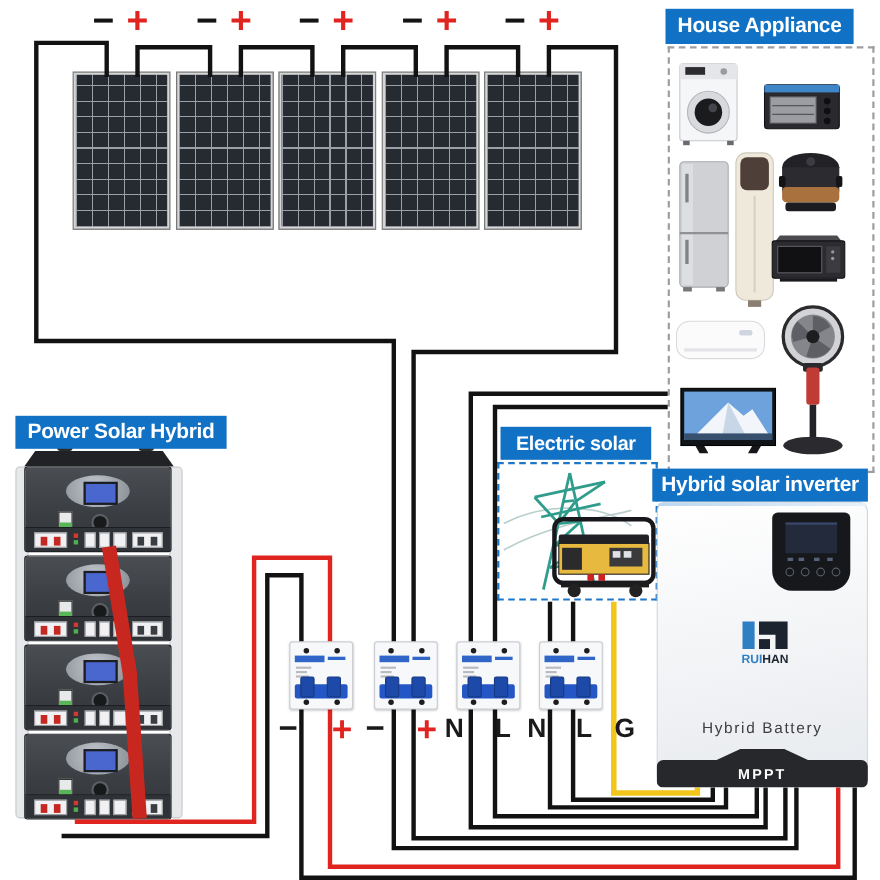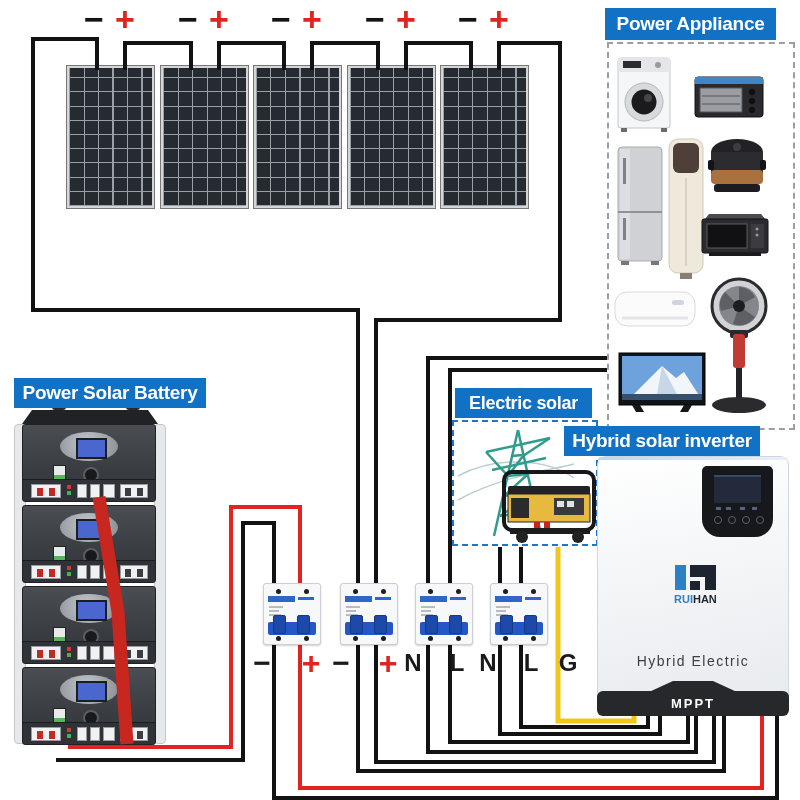--- a/index.html
+++ b/index.html
@@ -113,21 +113,21 @@
 <span class="pol plus" style="left:125px">+</span>
 <span class="pol minus" style="left:188px">−</span>
 <span class="pol plus" style="left:219px">+</span>
 <span class="pol minus" style="left:281px">−</span>
 <span class="pol plus" style="left:312px">+</span>
 <span class="pol minus" style="left:375px">−</span>
 <span class="pol plus" style="left:406px">+</span>
 <span class="pol minus" style="left:468px">−</span>
 <span class="pol plus" style="left:499px">+</span>
 
-<div class="hdr" style="left:605px;top:8px;width:171px;height:32px;font-size:19px">Power Appliance</div>
+<div class="hdr" style="left:605px;top:8px;width:171px;height:32px;font-size:19px">House Appliance</div>
 <div class="dash-gray" style="left:607px;top:42px;width:184px;height:384px"></div>
 
 <svg class="abs" style="left:617px;top:57px;z-index:2" width="54" height="76">
   <rect x="1" y="1" width="52" height="70" rx="3" fill="#f5f6f8" stroke="#c6c8cc"></rect>
   <rect x="1" y="1" width="52" height="14" fill="#e4e6ea"></rect>
   <rect x="6" y="4" width="18" height="7" fill="#2c2c30"></rect>
   <circle cx="41" cy="8" r="3" fill="#9a9ba0"></circle>
   <circle cx="27" cy="45" r="19" fill="#d8dadd" stroke="#b4b6ba"></circle>
   <circle cx="27" cy="45" r="12.5" fill="#1b1b1e"></circle>
   <circle cx="31" cy="41" r="4" fill="#45464b"></circle>
@@ -243,21 +243,21 @@
   <rect x="56" y="30" width="30" height="17" fill="#3a3a3d"></rect>
   <rect x="59" y="33" width="7" height="6" fill="#dfe2e6"></rect>
   <rect x="69" y="33" width="7" height="6" fill="#dfe2e6"></rect>
   <rect x="36" y="54" width="6" height="6" fill="#c22"></rect>
   <rect x="46" y="54" width="6" height="6" fill="#c22"></rect>
   <rect x="12" y="60" width="80" height="6" fill="#1c1c1f"></rect>
   <circle cx="24" cy="69" r="6" fill="#222"></circle>
   <circle cx="80" cy="69" r="6" fill="#222"></circle>
 </svg>
 
-<div class="hdr" style="left:14px;top:378px;width:192px;height:30px;font-size:19px">Power Solar Battery</div>
+<div class="hdr" style="left:14px;top:378px;width:192px;height:30px;font-size:19px">Power Solar Hybrid</div>
 
 <svg class="abs" style="left:20px;top:396px;z-index:2" width="140" height="30">
   <rect x="32" y="2" width="14" height="12" rx="3" fill="#2b2b2e"></rect>
   <rect x="106" y="2" width="14" height="12" rx="3" fill="#2b2b2e"></rect>
   <polygon points="2,28 138,28 128,14 12,14" fill="#202225"></polygon>
 </svg>
 <div class="rail" style="left:14px;top:424px;height:318px"></div>
 <div class="rail" style="left:154px;top:424px;height:318px"></div>
 
 <div class="bmod" style="top:424px">
@@ -405,21 +405,21 @@
 <span class="t-label t-dark" style="left:262px">−</span>
 <span class="t-label t-red" style="left:311px">+</span>
 <span class="t-label t-dark" style="left:341px">−</span>
 <span class="t-label t-red" style="left:388px">+</span>
 <span class="t-label t-letter" style="left:413px">N</span>
 <span class="t-label t-letter" style="left:457px">L</span>
 <span class="t-label t-letter" style="left:488px">N</span>
 <span class="t-label t-letter" style="left:531px">L</span>
 <span class="t-label t-letter" style="left:568px">G</span>
 
-<div class="hdr" style="left:564px;top:426px;width:196px;height:30px;font-size:19px;z-index:6">Hybrid solar inverter</div>
+<div class="hdr" style="left:593px;top:426px;width:196px;height:30px;font-size:19px;z-index:6">Hybrid solar inverter</div>
 
 <div class="inv">
   <div class="inv-top"></div>
   <div class="cpanel">
     <div class="cscreen"></div>
     <div class="cind" style="left:14px"></div>
     <div class="cind" style="left:24px"></div>
       <div class="cind" style="left:38px"></div>
       <div class="cind" style="left:50px"></div>
     <div class="cbtn" style="left:12px"></div>
@@ -428,19 +428,19 @@
       <div class="cbtn" style="left:54px"></div>
   </div>
   <svg class="abs" style="left:71px;top:102px" width="60" height="48">
     <rect x="6" y="6" width="11" height="25" fill="#2e7fc3"></rect>
     <polygon points="21,6 47,6 47,31 36,31 36,18 21,18" fill="#1c2430"></polygon>
     <rect x="21" y="22" width="10" height="9" fill="#1c2430"></rect>
     <text x="5" y="44" font-family="Liberation Sans,sans-serif" font-size="11" font-weight="bold">
       <tspan fill="#2e7fc3">RUI</tspan><tspan fill="#1c2430">HAN</tspan>
     </text>
   </svg>
-  <div class="inv-model">Hybrid Electric</div>
+  <div class="inv-model">Hybrid Battery</div>
   <svg class="abs" style="left:-1px;top:219px" width="192" height="40">
     <polygon points="52,16 76,5 116,5 140,16" fill="#26282c"></polygon>
     <rect x="0" y="15" width="192" height="25" rx="6" fill="#26282c"></rect>
     <text x="96" y="32" text-anchor="middle" fill="#ffffff" font-family="Liberation Sans,sans-serif" font-size="13" font-weight="bold" letter-spacing="2">MPPT</text>
   </svg>
 </div>
 
 </body></html>

